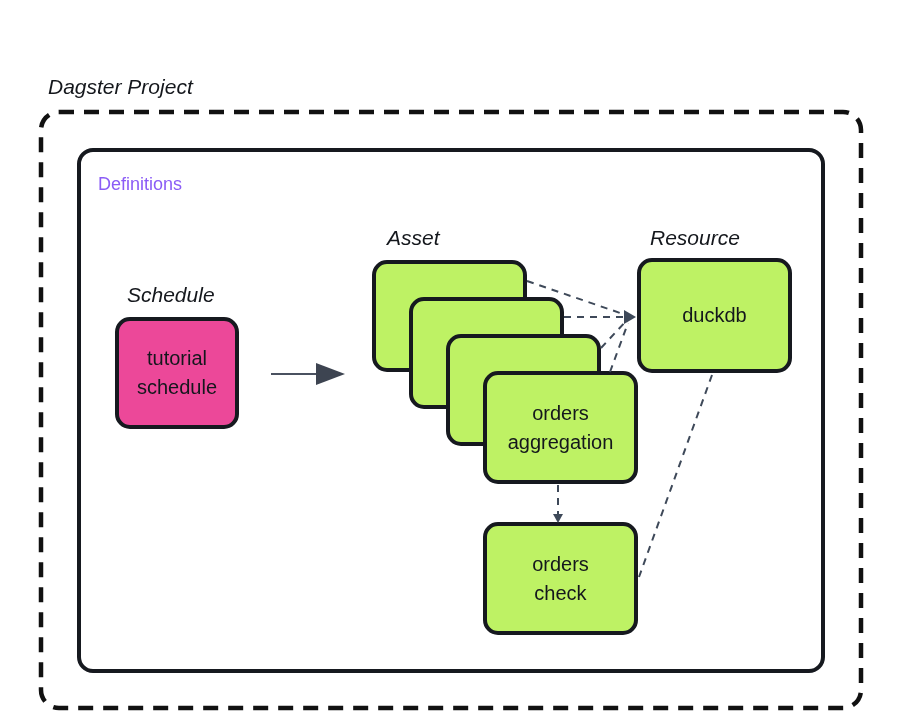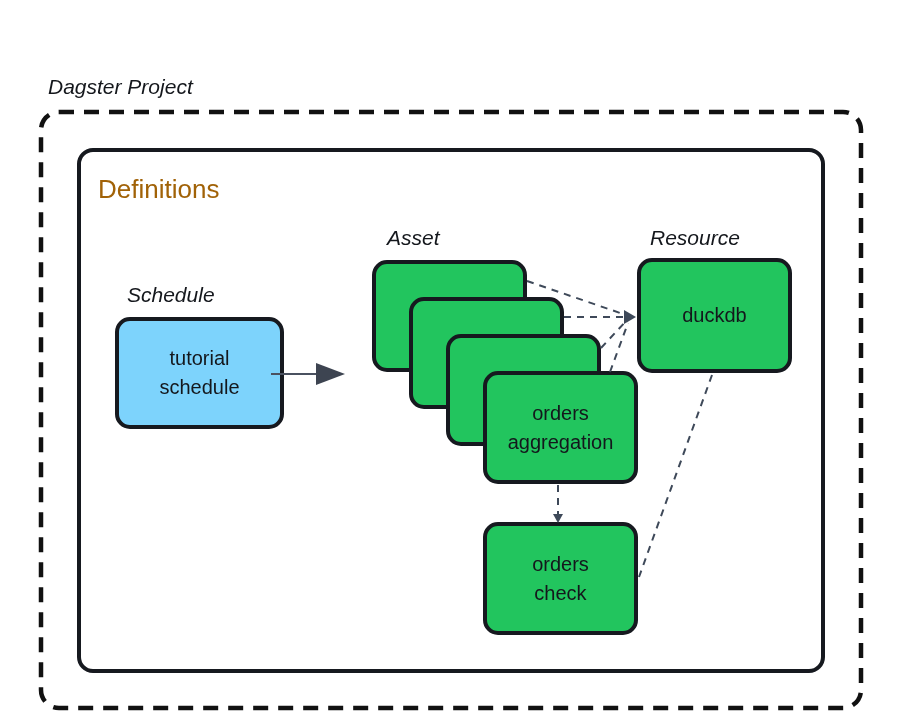--- a/index.html
+++ b/index.html
@@ -20,29 +20,29 @@
   .abs { position: absolute; }
   .group-label {
     font-style: italic;
     font-size: 21px;
     font-weight: 500;
     color: #14171c;
     white-space: pre-line;
     line-height: 29px;
   }
   .plain-label {
-    font-size: 26px;
+    font-size: 18px;
     font-weight: 400;
-    color: #a16207;
+    color: #8b5cf6;
   }
   .node {
     box-sizing: border-box;
     border: 4px solid #16191f;
     border-radius: 15px;
-    background: #22c55e;
+    background: #bef264;
     display: flex;
     align-items: center;
     justify-content: center;
     text-align: center;
     font-size: 20px;
     line-height: 29px;
     color: #14171c;
     white-space: pre-line;
   }
   #definitions-box {
@@ -76,21 +76,21 @@
   <div class="abs group-label" style="left:127px; top:244px;">Schedule</div>
   <div class="abs group-label" style="left:387px; top:187px;">Asset</div>
   <div class="abs group-label" style="left:650px; top:187px;text-align:right;">Resource</div>
 
   <div class="abs node" style="left:372px; top:224px; width:155px; height:112px;"></div>
   <div class="abs node" style="left:409px; top:261px; width:155px; height:112px;"></div>
   <div class="abs node" style="left:446px; top:298px; width:155px; height:112px;"></div>
   <div class="abs node" style="left:483px; top:335px; width:155px; height:113px;">orders
 aggregation</div>
 
-  <div class="abs node" style="left:115px; top:281px; width:169px; height:112px; background:#7dd3fc;">tutorial
+  <div class="abs node" style="left:115px; top:281px; width:124px; height:112px; background:#ec4899;">tutorial
 schedule</div>
 
   <div class="abs node" style="left:637px; top:222px; width:155px; height:115px;">duckdb</div>
 
   <div class="abs node" style="left:483px; top:486px; width:155px; height:113px;">orders
 check</div>
 
   <svg id="overlay-svg" class="abs" viewBox="0 0 900 713">
 
     <line x1="271" y1="338" x2="317" y2="338" stroke="#4A5160" stroke-width="2"></line>

